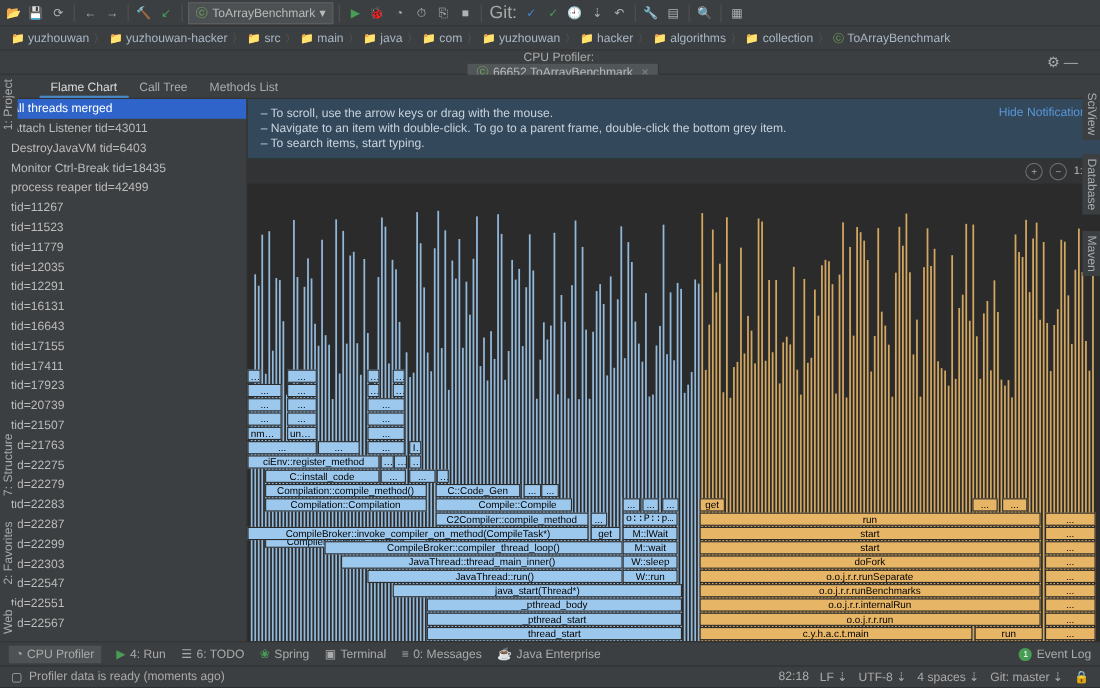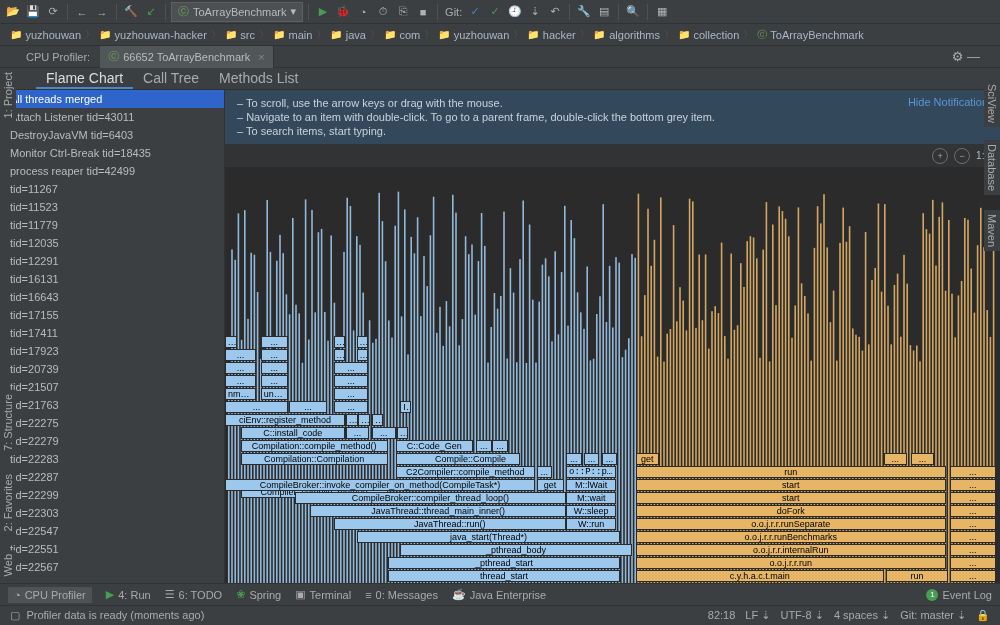--- a/index.html
+++ b/index.html
@@ -49,39 +49,40 @@
   color: #a9b7c6; font-size: 11px;
   padding: 0 4px;
   white-space: nowrap;
 }
 .crumb .ic { color:#87939a; margin-right:3px; font-size:10px; }
 .crumb-sep { color:#5e6366; font-size:10px; }
 .tab-row {
   height: 22px; background:#3c3f41;
   display:flex; align-items:center; padding-left:24px;
   border-bottom:1px solid #323232;
+  flex-direction:column;
 }
 .editor-tab {
   height:22px; background:#4e5254;
   display:flex; align-items:center; padding:0 8px; gap:4px;
   border-right:1px solid #323232;
 }
 .editor-tab.active { background:#515658; }
 .profiler-label {
   color:#aaaaaa; padding:0 10px 0 2px; font-size:11px;
 }
 .sub-tabs {
   height:22px; background:#3c3f41;
   display:flex; align-items:flex-end;
   padding-left:30px; gap:0;
   border-bottom:1px solid #323232;
 }
 .sub-tab {
   padding:3px 10px;
-  font-size:14px;
+  font-size:11px;
   color:#aaaaaa;
   cursor:pointer;
 }
 .sub-tab.active {
   color:#dddddd; border-bottom:2px solid #4a88c7; padding-bottom:1px;
 }
 .main-area {
   flex:1; display:flex; min-height:0;
 }
 .thread-list {
@@ -178,21 +179,21 @@
     <span>▾</span>
   </div>
   <span class="tb-sep"></span>
   <span class="tb-btn" style="color:#499c54">▶</span>
   <span class="tb-btn" style="color:#499c54">🐞</span>
   <span class="tb-btn">◔</span>
   <span class="tb-btn">⏱</span>
   <span class="tb-btn">⎘</span>
   <span class="tb-btn">■</span>
   <span class="tb-sep"></span>
-  <span style="color:#aaaaaa;font-size:11px;padding:0 2px">Git:</span>
+  <span style="color:#aaaaaa;font-size:16px;padding:0 2px">Git:</span>
   <span class="tb-btn" style="color:#3e86d5">✓</span>
   <span class="tb-btn" style="color:#499c54">✓</span>
   <span class="tb-btn">🕘</span>
   <span class="tb-btn">⇣</span>
   <span class="tb-btn">↶</span>
   <span class="tb-sep"></span>
   <span class="tb-btn">🔧</span>
   <span class="tb-btn">▤</span>
   <span class="tb-sep"></span>
   <span class="tb-btn">🔍</span>
@@ -586,21 +587,21 @@
           </div>
           <div class="flame-row">
             <div class="flame-box fb-blue" style="left: 0%; width: 4%;">nmethod</div>
             <div class="flame-box fb-blue" style="left: 4.6%; width: 3.5%;">unpark</div>
             <div class="flame-box fb-blue" style="left: 14%; width: 4.5%;">...</div>
           </div>
           <div class="flame-row">
             <div class="flame-box fb-blue" style="left: 0%; width: 8.1%;">...</div>
             <div class="flame-box fb-blue" style="left: 8.2%; width: 5%;">...</div>
             <div class="flame-box fb-blue" style="left: 14%; width: 4.5%;">...</div>
-            <div class="flame-box fb-blue" style="left: 19%; width: 1.4%; margin-left: 28px;">IR</div>
+            <div class="flame-box fb-blue" style="left: 19%; width: 1.4%;">IR</div>
           </div>
           <div class="flame-row">
             <div class="flame-box fb-blue" style="left: 0%; width: 15.5%;">ciEnv::register_method</div>
             <div class="flame-box fb-blue" style="left: 15.6%; width: 1.5%;">...</div>
             <div class="flame-box fb-blue" style="left: 17.2%; width: 1.5%;">...</div>
             <div class="flame-box fb-blue" style="left: 19%; width: 1.4%;">...</div>
           </div>
           <div class="flame-row">
             <div class="flame-box fb-blue" style="left: 2%; width: 13.5%;">C::install_code</div>
             <div class="flame-box fb-blue" style="left: 15.6%; width: 3%;">...</div>
@@ -655,21 +656,21 @@
             <div class="flame-box fb-blue" style="left: 44%; width: 6.5%;">W::run</div>
             <div class="flame-box fb-gold" style="left: 53%; width: 40%;">o.o.j.r.r.runSeparate</div>
             <div class="flame-box fb-gold" style="left: 93.5%; width: 6%;">...</div>
           </div>
           <div class="flame-row">
             <div class="flame-box fb-blue" style="left: 17%; width: 34%;">java_start(Thread*)</div>
             <div class="flame-box fb-gold" style="left: 53%; width: 40%;">o.o.j.r.r.runBenchmarks</div>
             <div class="flame-box fb-gold" style="left: 93.5%; width: 6%;">...</div>
           </div>
           <div class="flame-row">
-            <div class="flame-box fb-blue" style="left: 21%; width: 30%; margin-left: 12px;">_pthread_body</div>
+            <div class="flame-box fb-blue" style="left: 21%; width: 30%;">_pthread_body</div>
             <div class="flame-box fb-gold" style="left: 53%; width: 40%;">o.o.j.r.r.internalRun</div>
             <div class="flame-box fb-gold" style="left: 93.5%; width: 6%;">...</div>
           </div>
           <div class="flame-row">
             <div class="flame-box fb-blue" style="left: 21%; width: 30%;">_pthread_start</div>
             <div class="flame-box fb-gold" style="left: 53%; width: 40%;">o.o.j.r.r.run</div>
             <div class="flame-box fb-gold" style="left: 93.5%; width: 6%;">...</div>
           </div>
           <div class="flame-row">
             <div class="flame-box fb-blue" style="left: 21%; width: 30%;">thread_start</div>

